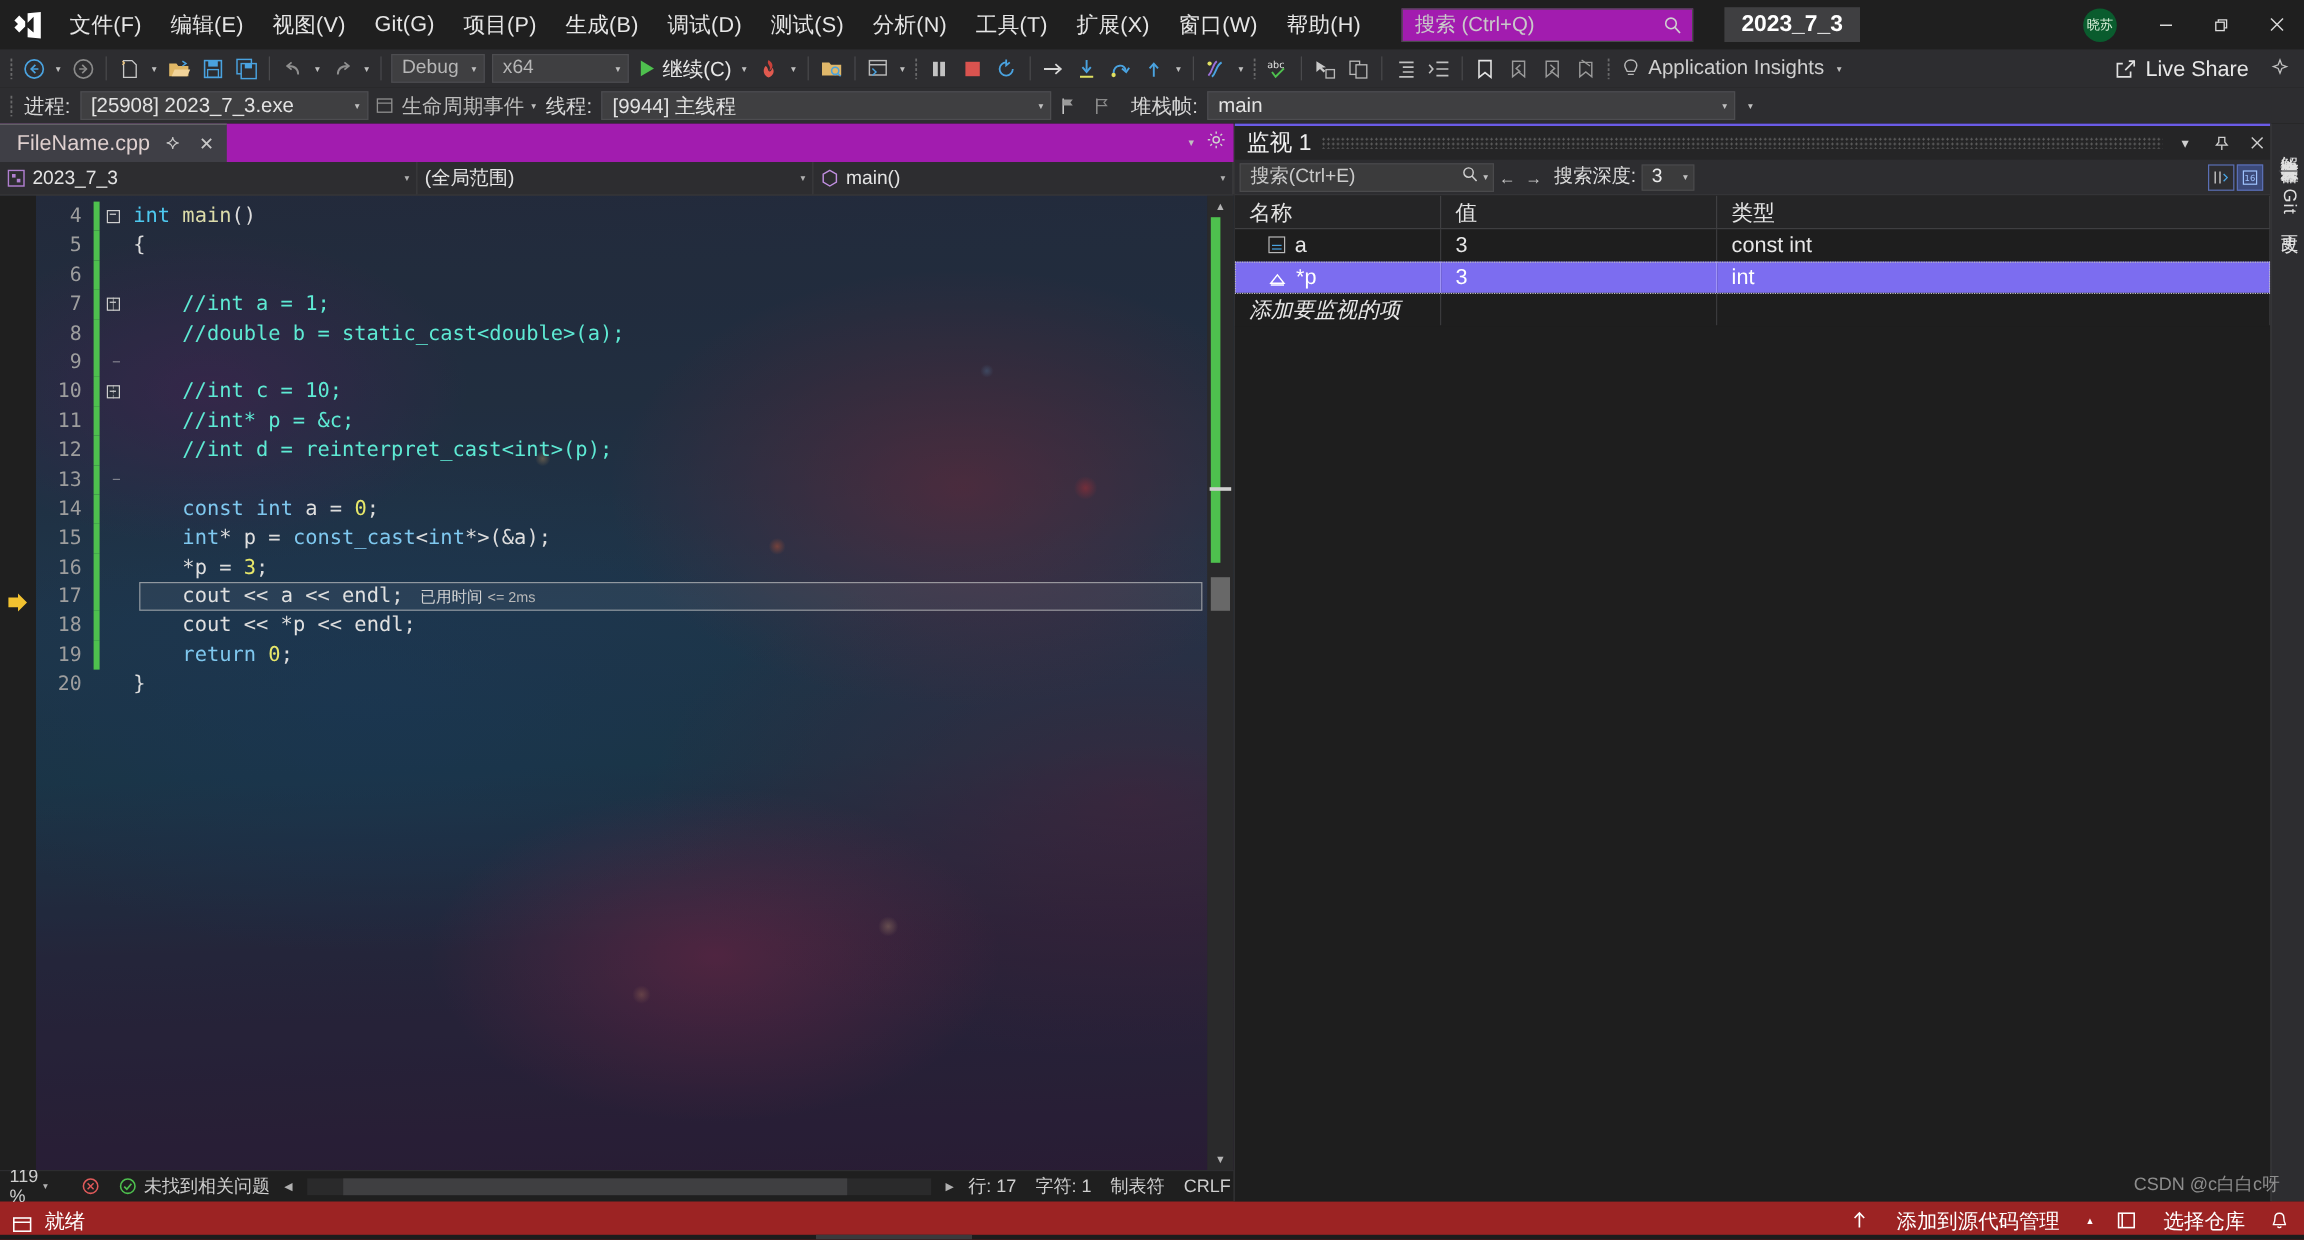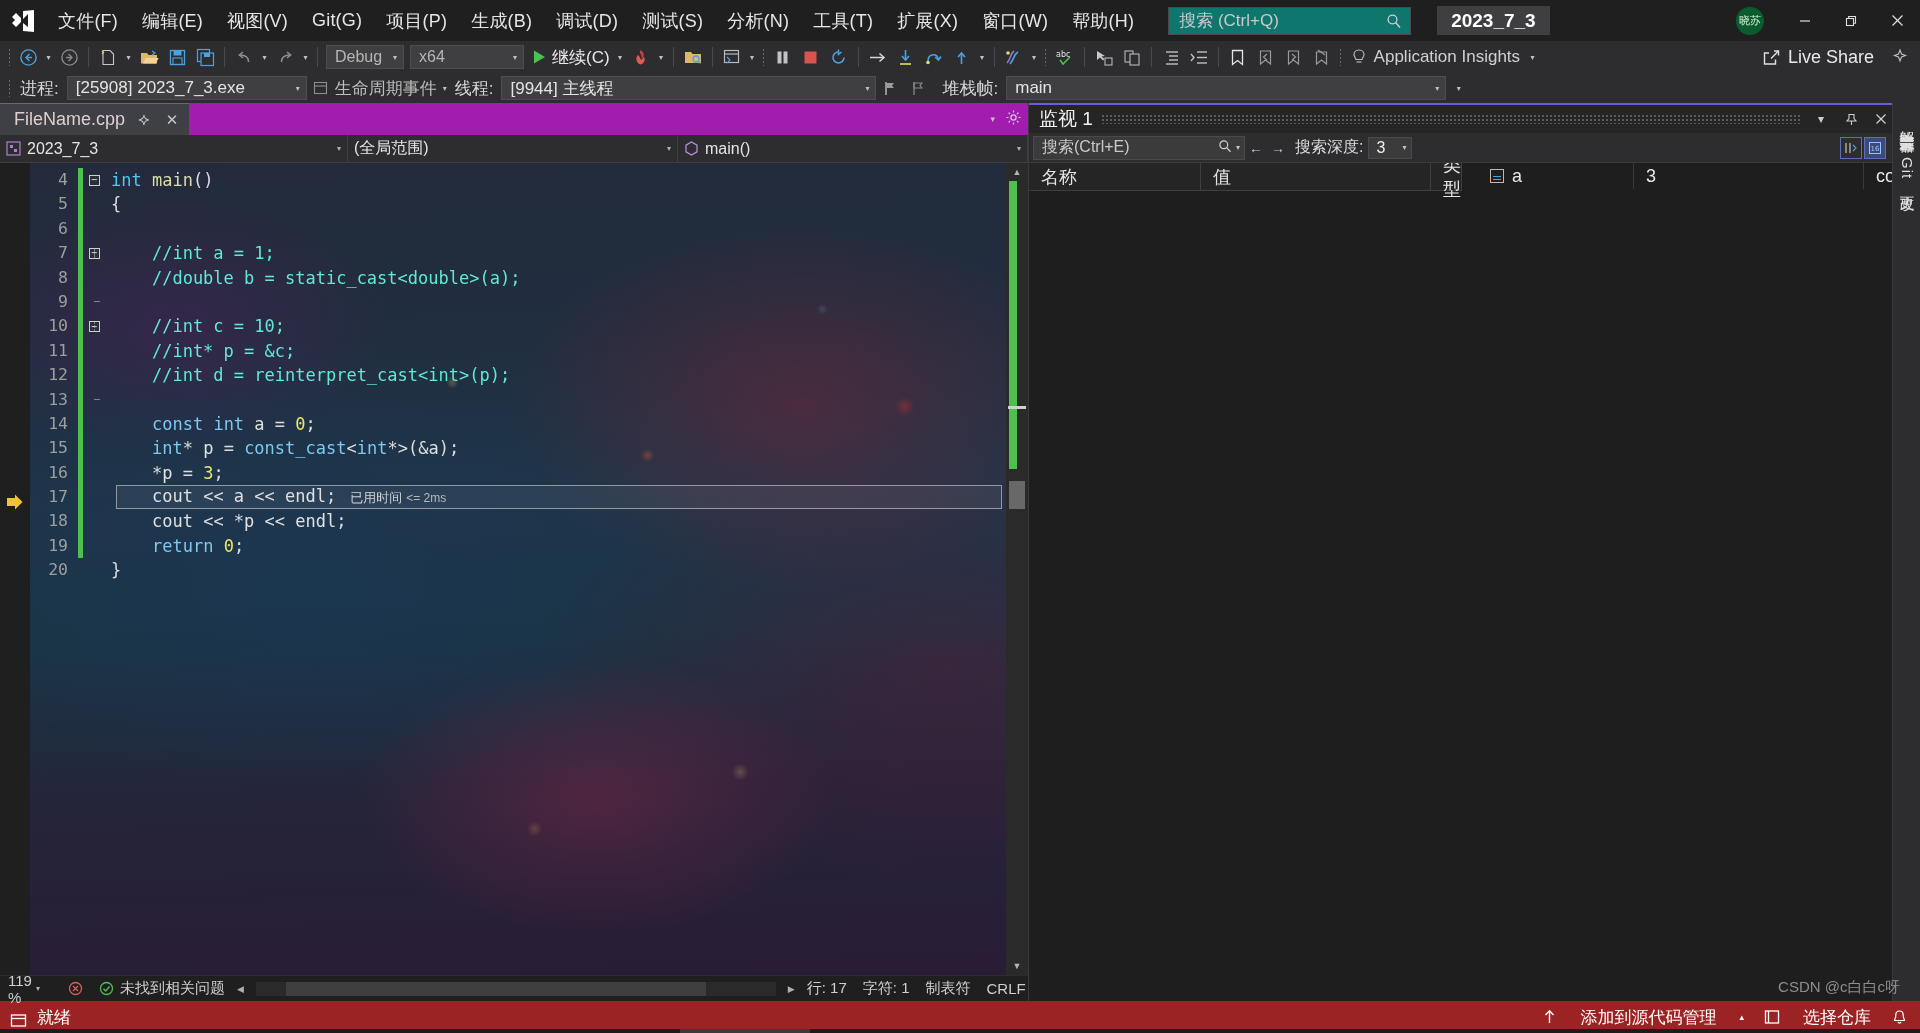--- a/index.html
+++ b/index.html
@@ -18,21 +18,21 @@
     flex: 0 0 41px; position: relative;
   }
   .vs-logo { width: 46px; display:flex; align-items:center; justify-content:center; }
   .vs-logo svg { display:block; }
   .menu { display:flex; align-items:center; height: 100%; }
   .menu-item {
     padding: 0 12px; height: 100%; display:flex; align-items:center;
     font-size: 18px; color:#e6e6e6; white-space:nowrap; letter-spacing:0.2px;
   }
   .search-box {
-    margin-left: 22px; width: 243px; height: 28px; background:#0f766e;
+    margin-left: 22px; width: 243px; height: 28px; background:#a21caf;
     border:1px solid #4a4a4c; display:flex; align-items:center;
     padding: 0 8px 0 10px; color:#c9c9c9; font-size:17px; position:relative;
   }
   .search-box .placeholder { flex:1; white-space:nowrap; overflow:hidden; }
   .search-box .magnifier { width:16px; height:16px; flex:0 0 16px; }
   .sln-chip {
     margin-left: 26px; height: 29px; background:#3f3f41; display:flex;
     align-items:center; padding: 0 14px; font-size:19px; font-weight:bold; color:#ffffff;
   }
   .titlebar-right { margin-left:auto; display:flex; align-items:center; height:100%; }
@@ -232,21 +232,21 @@
   .wt-spin {
     width:44px; height:22px; background:#3b3b3c; border:1px solid #4a4a4c;
     display:flex; align-items:center; padding-left:7px; margin-left:5px;
     font-size:16px; color:#ededed; position:relative;
   }
   .wt-spin .cb-caret { position:absolute; right:5px; font-size:8px; color:#c0c0c0; }
   .wt-right { margin-left:auto; display:flex; align-items:center; padding-right:6px; gap:2px; }
   .wt-box { width:22px; height:22px; display:flex; align-items:center; justify-content:center; border:1px solid #5a6fb5; color:#cfcfcf; font-size:11px; }
   .wt-box.on { background:#3c4a7a; }
 
-  .watch-grid { flex:1; display:flex; flex-direction:row; min-height:0; overflow:hidden; background:#1e1e1e; }
+  .watch-grid { flex:1; display:flex; flex-direction:column; min-height:0; overflow:hidden; background:#1e1e1e; }
   .wg-head { display:flex; height:28px; flex:0 0 28px; background:#252526; border-bottom:1px solid #3f3f41; }
   .wg-head .cell { font-size:18px; color:#e4e4e4; display:flex; align-items:center; padding-left:12px; border-right:1px solid #3f3f41; }
   .wg-row { display:flex; height:27px; flex:0 0 27px; border-bottom:1px solid transparent; }
   .wg-row .cell { font-size:18px; display:flex; align-items:center; padding-left:12px; border-right:1px solid #3a3a3c; color:#e8e8e8; overflow:hidden; white-space:nowrap; }
   .col-name { width:172px; flex:0 0 172px; }
   .col-val  { width:230px; flex:0 0 230px; }
   .col-type { flex:1; }
   .wg-row.selected .cell { background:#7c6df0; color:#ffffff; border-right:1px solid #9f94f5; }
   .wg-row.selected { outline:1px dotted #bdbdbd; outline-offset:-1px; }
   .name-inner { display:flex; align-items:center; gap:8px; padding-left:16px; }

